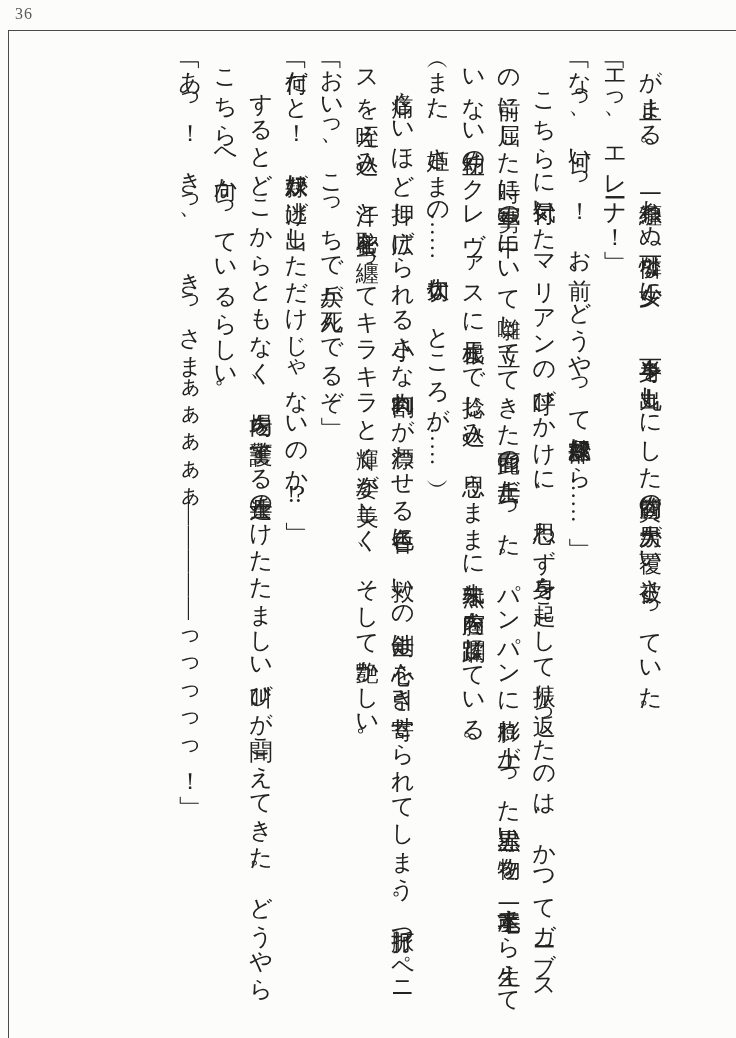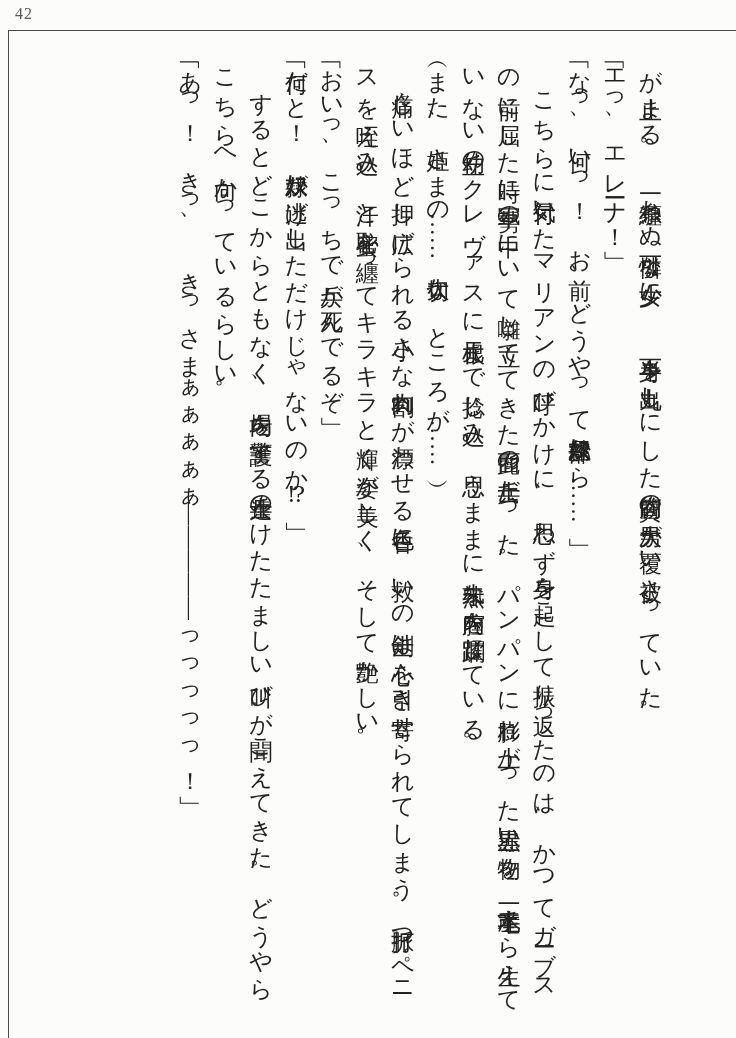--- a/index.html
+++ b/index.html
@@ -53,21 +53,21 @@
     padding: 0;
   }
   .text-block p.indent {
     text-indent: 1em;
   }
 </style>
 </head>
 <body>
 
 <div class="page">
-  <div class="page-number">42</div>
+  <div class="page-number">36</div>
   <div class="frame"></div>
   <div class="text-block">
       <p class="para">が止まる。　一糸纏わぬ可憐な少女に、　下半身を丸出しにした筋肉質の大男が覆い被さっていた。</p>
       <p class="para">「エっ、エレーナ！」</p>
       <p class="para">「なっ、何いっ！　お前、どうやって奴隷部屋から……」</p>
       <p class="para indent">こちらに気付いたマリアンの呼びかけに、思わず身を起こして振り返ったのは、かつてガーブスの前に屈した時に軍勢の中にいて囃し立ててきた髭面の兵士だった。パンパンに膨れ上がった赤黒い一物を、産毛一本すら生えていない幼丘のクレヴァスに根元まで捻じ込み、思うままに未熟な膣内を蹂躙している。</p>
       <p class="para">（また、姫さまの……大切な、ところが……）</p>
       <p class="para indent">痛々しいほど押し広げられる小さな肉割れが漂わせる色香に、救いの剣士は心を引き寄せられてしまう。脈打つペニスを咥え込み、汗と恥蜜を纏ってキラキラと輝く姿が美しく、そして艶かしい。</p>
       <p class="para">「おいっ、こっちで兵が死んでるぞ」</p>
       <p class="para">「何だと！　奴隷が逃げ出しただけじゃないのか⁉」</p>

